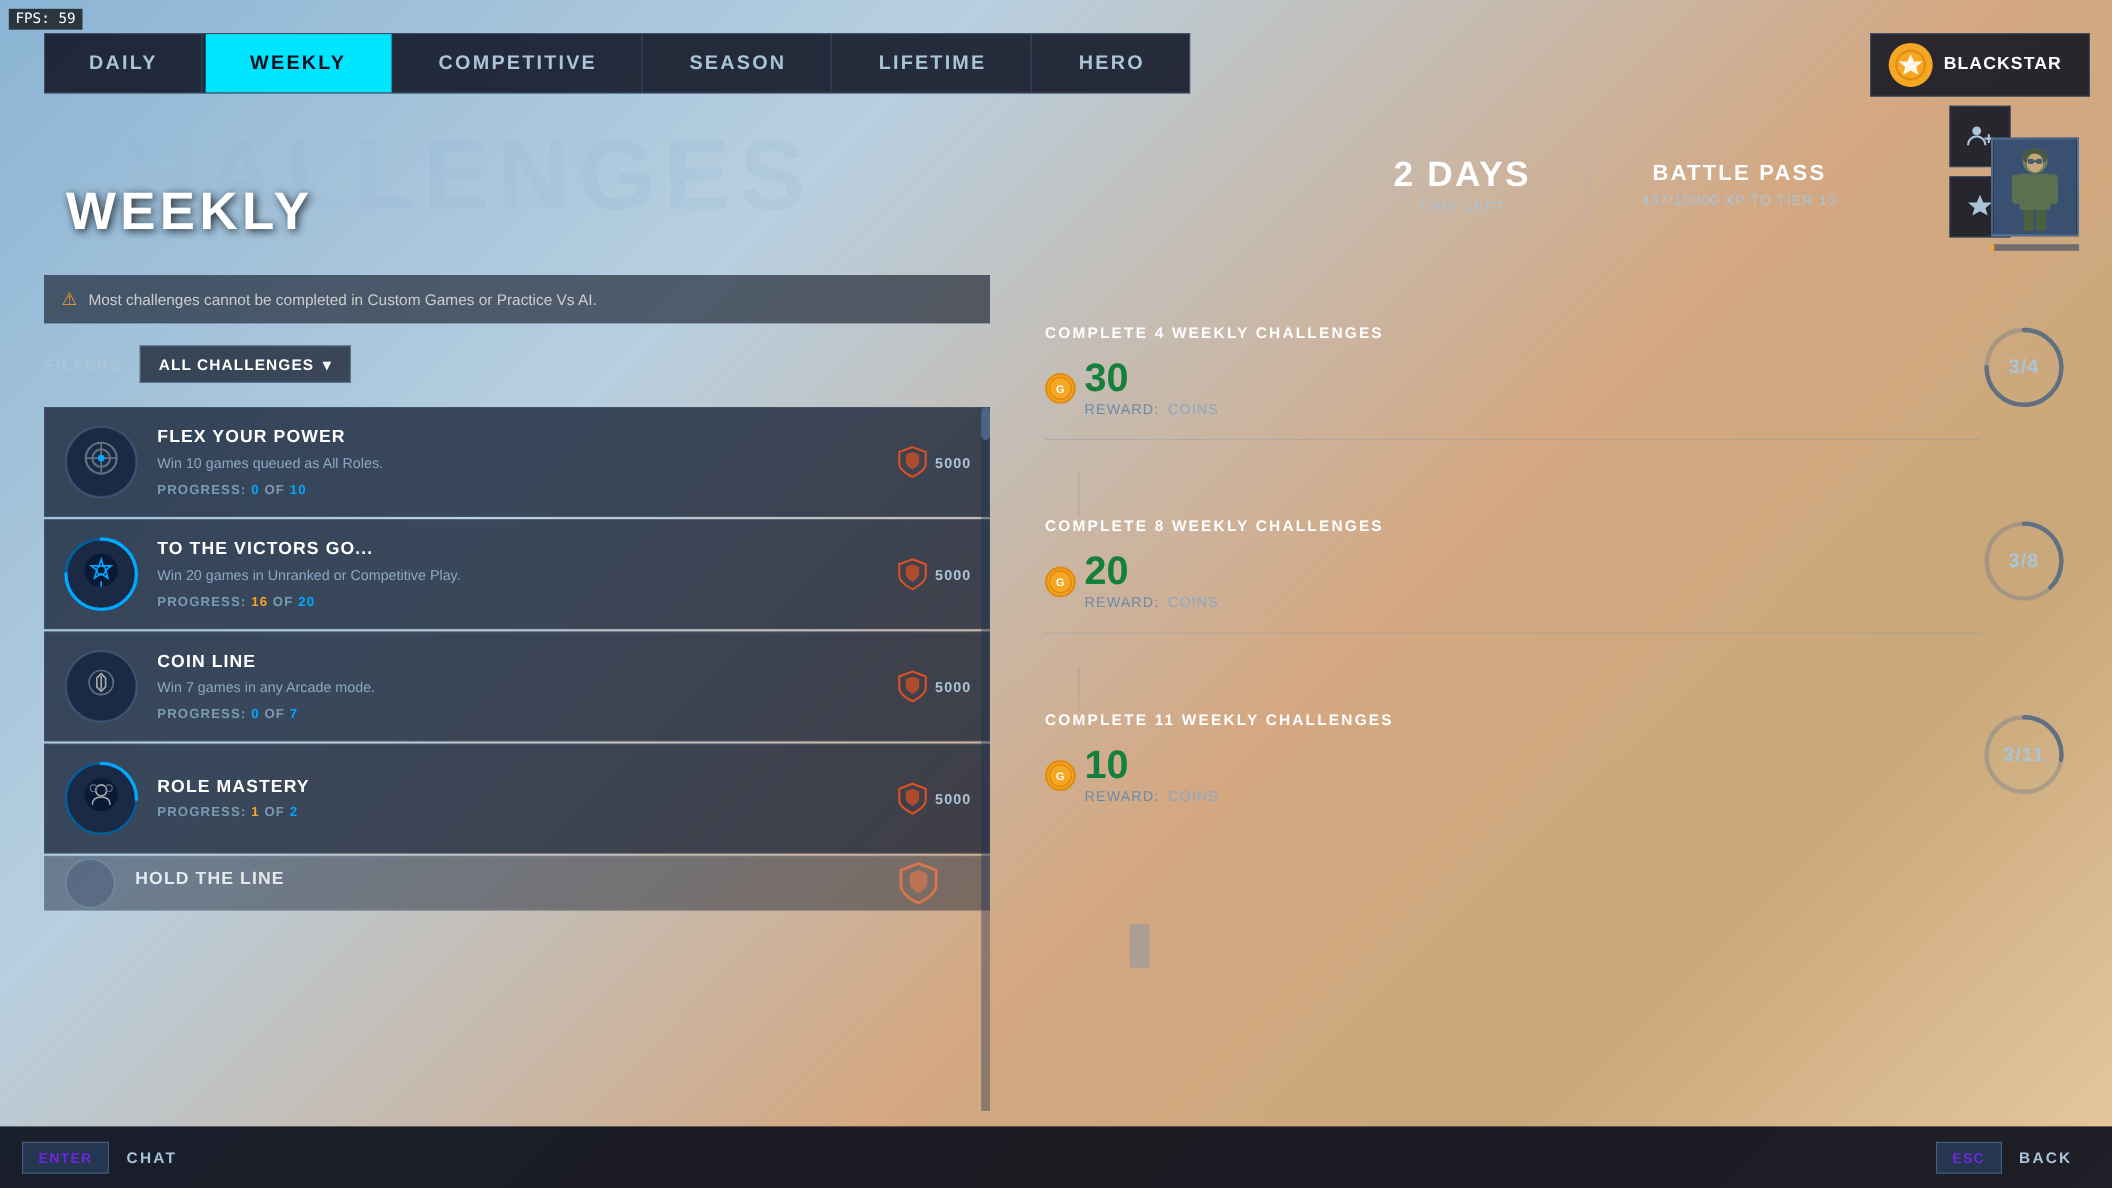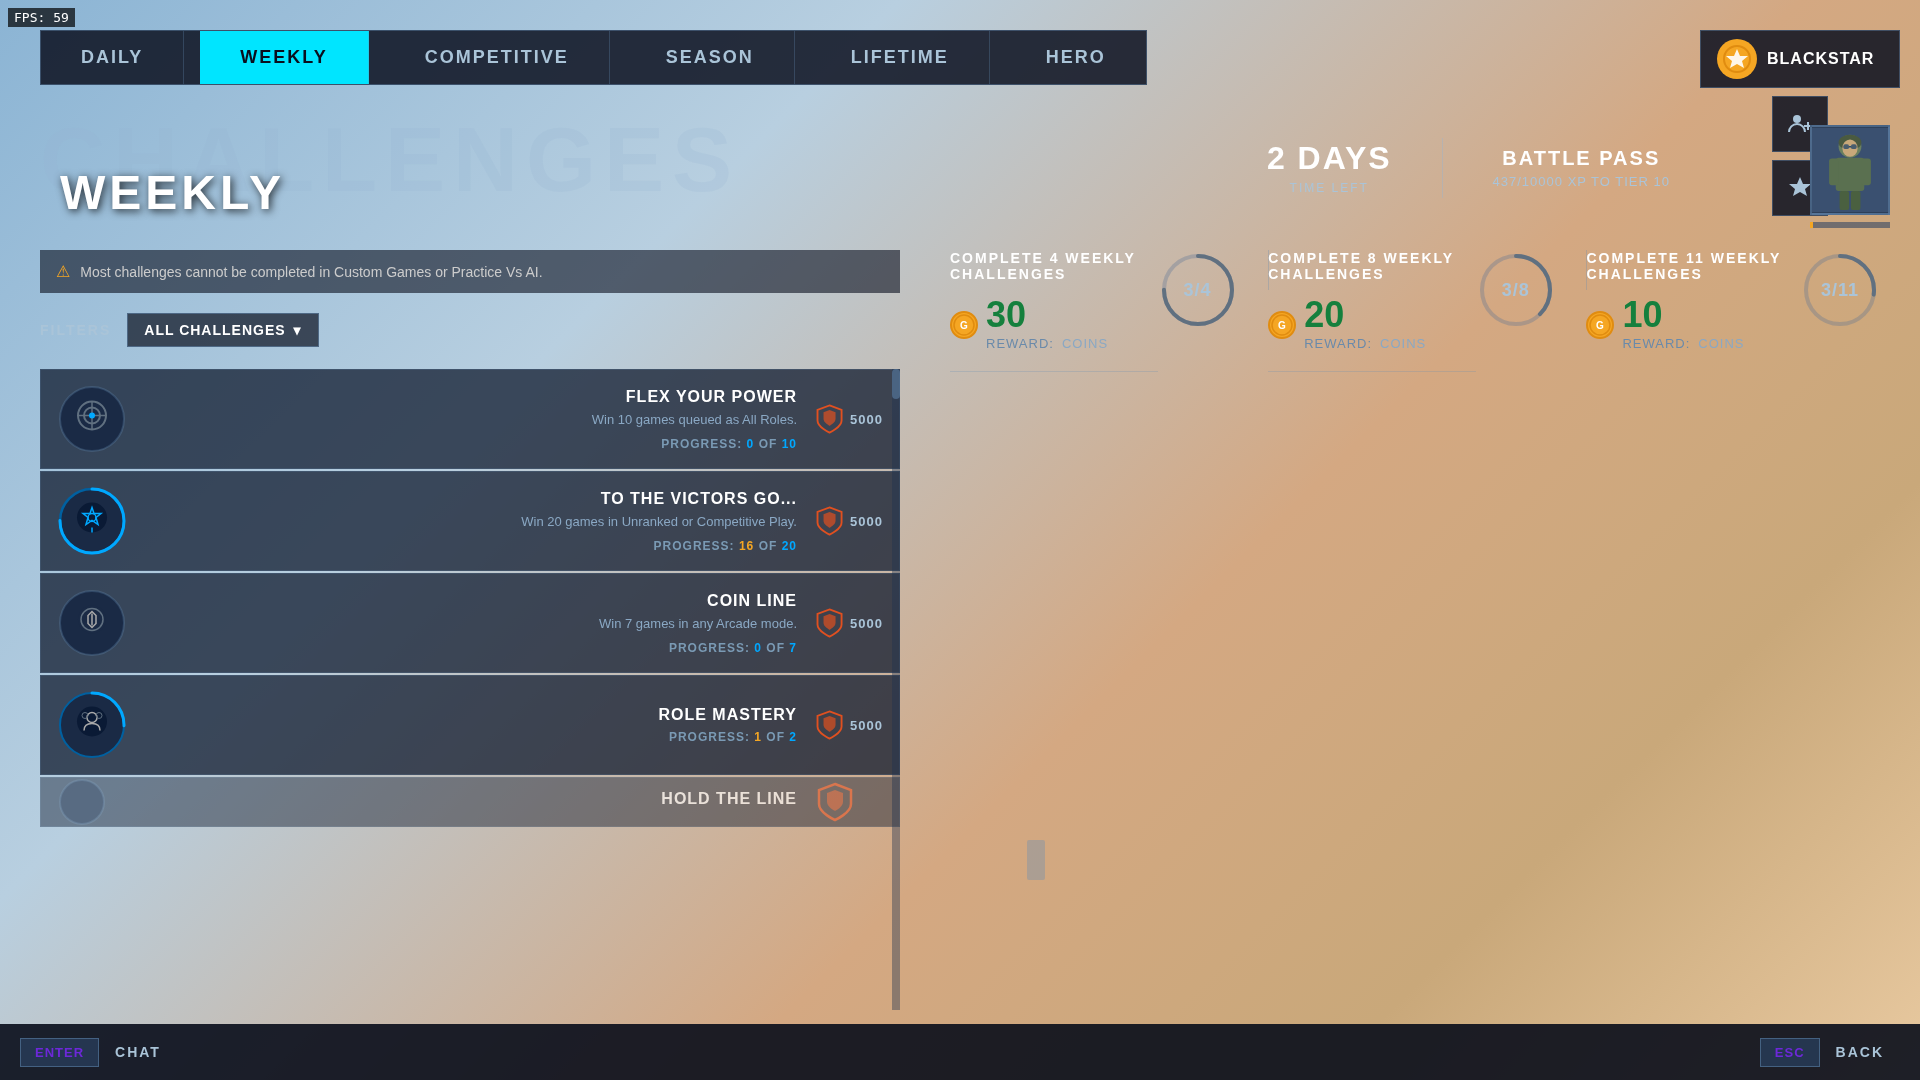--- a/index.html
+++ b/index.html
@@ -24,21 +24,21 @@
       font-family: monospace;
       z-index: 100;
     }
 
     
     .top-nav {
       position: absolute;
       top: 30px;
       left: 40px;
       display: flex;
-      gap: 16px;
+      gap: 3px;
       background: rgba(10,15,30,0.85);
       border: 1px solid rgba(100,140,180,0.4);
     }
 
     .nav-tab {
       padding: 16px 40px;
       color: #aac4d8;
       font-size: 18px;
       font-weight: 700;
       letter-spacing: 2px;
@@ -349,22 +349,24 @@
       font-size: 13px;
       font-weight: 700;
       color: #aac4d8;
       letter-spacing: 1px;
     }
 
     
     .right-panel {
       flex: 1;
       display: flex;
+      flex-direction: column;
       gap: 0;
       padding-left: 20px;
+      margin-top: 44px;
     }
 
     .milestone-section {
       margin-bottom: 30px;
       position: relative;
       padding-right: 80px;
     }
 
     .milestone-title {
       font-size: 14px;
@@ -482,21 +484,20 @@
       display: flex;
       align-items: center;
       gap: 0;
     }
 
     
     .challenge-scroll-area {
       position: relative;
       flex: 1;
       overflow: hidden;
-      text-align: right;
     }
 
     .scrollbar-track {
       position: absolute;
       right: 0;
       top: 0;
       bottom: 0;
       width: 8px;
       background: rgba(30,50,80,0.4);
     }

